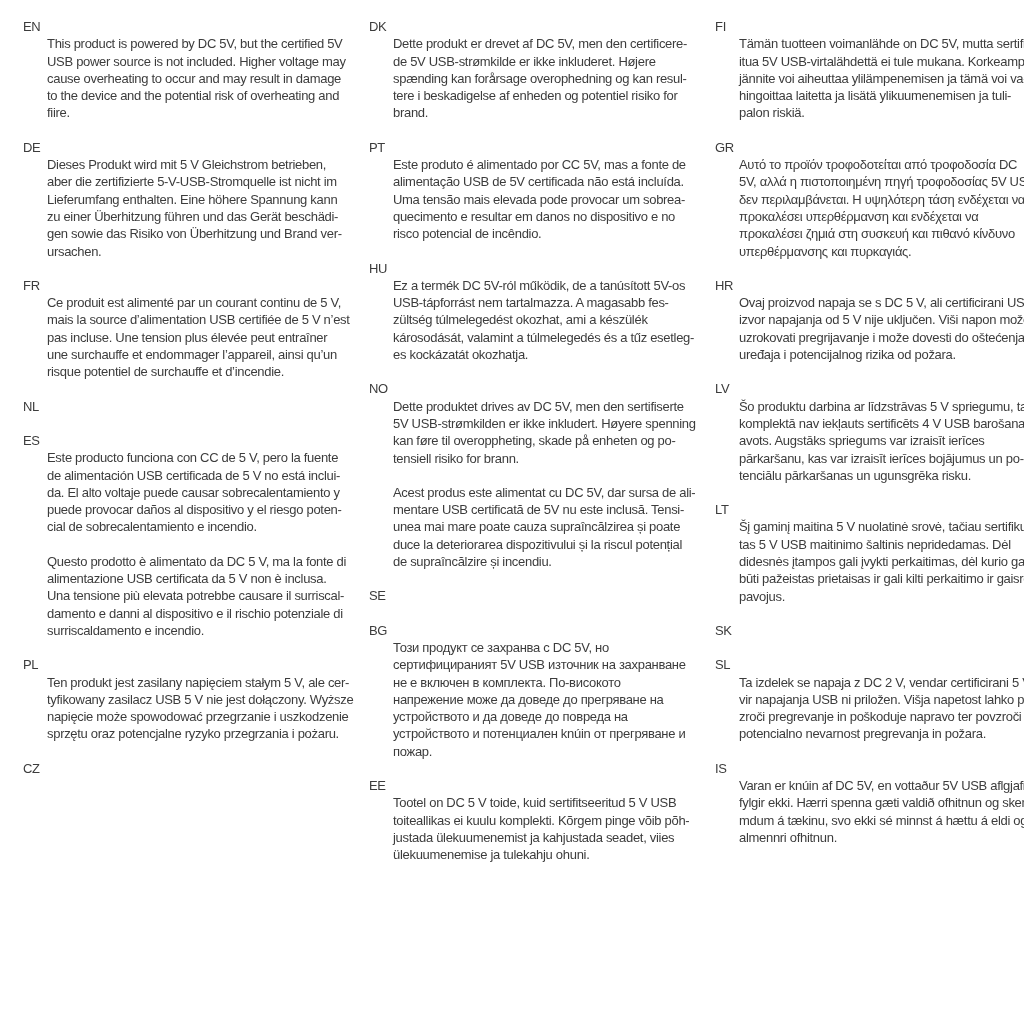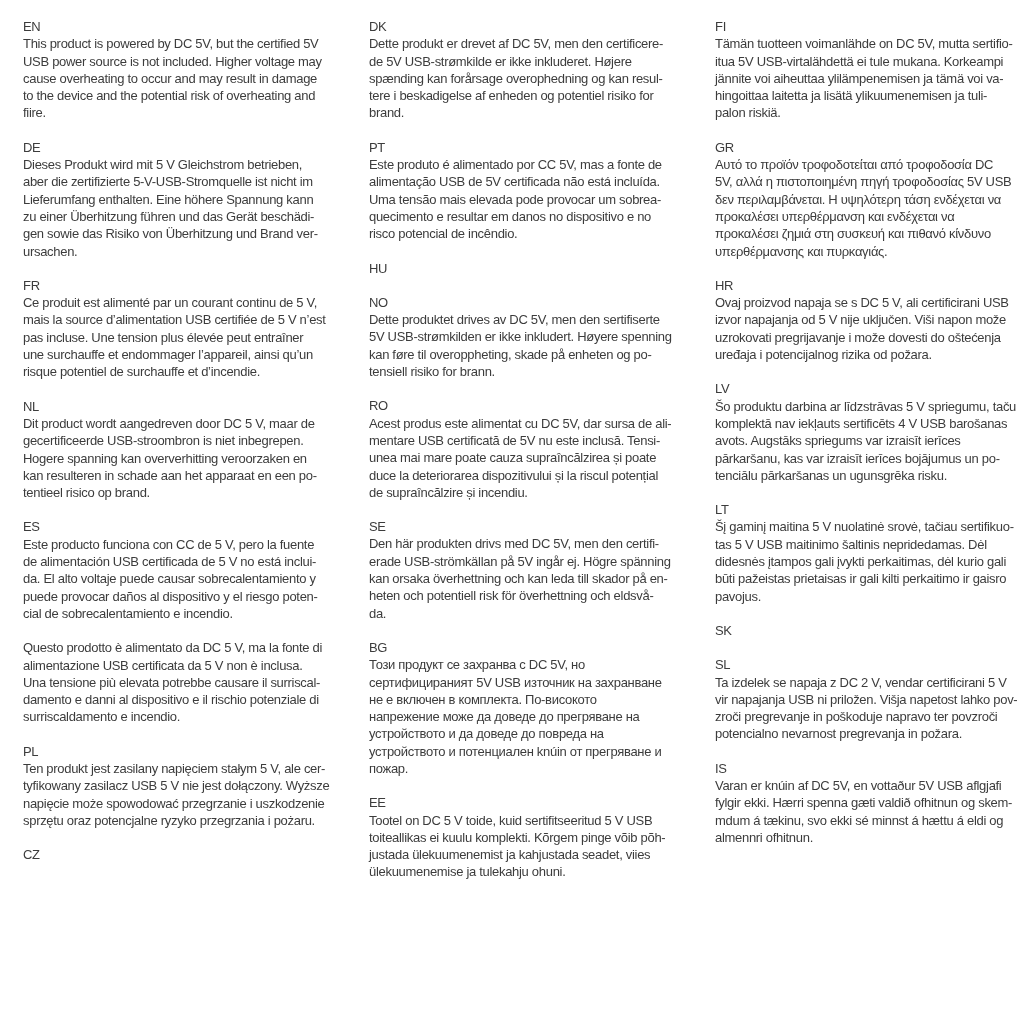--- a/index.html
+++ b/index.html
@@ -31,20 +31,21 @@
     font-size: 13px;
     line-height: 17.3px;
     letter-spacing: -0.3px;
     font-weight: 400;
   }
   .lang-text {
     font-size: 13px;
     line-height: 17.3px;
     letter-spacing: -0.3px;
     white-space: pre;
+    margin-left: 24px;
   }
 </style>
 </head>
 <body>
 
 <div class="cols">
 
   <div class="col">
     <section class="lang-section">
       <div class="lang-code">EN</div>
@@ -66,25 +67,20 @@
     <section class="lang-section">
       <div class="lang-code">FR</div>
       <div class="lang-text">Ce produit est alimenté par un courant continu de 5 V,
 mais la source d’alimentation USB certifiée de 5 V n’est
 pas incluse. Une tension plus élevée peut entraîner
 une surchauffe et endommager l’appareil, ainsi qu’un
 risque potentiel de surchauffe et d’incendie.</div>
     </section>
     <section class="lang-section">
       <div class="lang-code">NL</div>
-      <div class="lang-text">Dit product wordt aangedreven door DC 5 V, maar de
-gecertificeerde USB-stroombron is niet inbegrepen.
-Hogere spanning kan oververhitting veroorzaken en
-kan resulteren in schade aan het apparaat en een po-
-tentieel risico op brand.</div>
     </section>
     <section class="lang-section">
       <div class="lang-code">ES</div>
       <div class="lang-text">Este producto funciona con CC de 5 V, pero la fuente
 de alimentación USB certificada de 5 V no está inclui-
 da. El alto voltaje puede causar sobrecalentamiento y
 puede provocar daños al dispositivo y el riesgo poten-
 cial de sobrecalentamiento e incendio.</div>
     </section>
     <section class="lang-section">
@@ -118,43 +114,42 @@
     <section class="lang-section">
       <div class="lang-code">PT</div>
       <div class="lang-text">Este produto é alimentado por CC 5V, mas a fonte de
 alimentação USB de 5V certificada não está incluída.
 Uma tensão mais elevada pode provocar um sobrea-
 quecimento e resultar em danos no dispositivo e no
 risco potencial de incêndio.</div>
     </section>
     <section class="lang-section">
       <div class="lang-code">HU</div>
+      <div class="lang-text">Ez a termék DC 5V-ról működik, de a tanúsított 5V-os
+USB-tápforrást nem tartalmazza. A magasabb fes-
+zültség túlmelegedést okozhat, ami a készülék
+károsodását, valamint a túlmelegedés és a tűz esetleg-
+es kockázatát okozhatja.</div>
     </section>
     <section class="lang-section">
       <div class="lang-code">NO</div>
       <div class="lang-text">Dette produktet drives av DC 5V, men den sertifiserte
 5V USB-strømkilden er ikke inkludert. Høyere spenning
 kan føre til overoppheting, skade på enheten og po-
 tensiell risiko for brann.</div>
     </section>
     <section class="lang-section">
-      <div class="lang-code">RO</div>
       <div class="lang-text">Acest produs este alimentat cu DC 5V, dar sursa de ali-
 mentare USB certificată de 5V nu este inclusă. Tensi-
 unea mai mare poate cauza supraîncălzirea și poate
 duce la deteriorarea dispozitivului și la riscul potențial
 de supraîncălzire și incendiu.</div>
     </section>
     <section class="lang-section">
       <div class="lang-code">SE</div>
-      <div class="lang-text">Den här produkten drivs med DC 5V, men den certifi-
-erade USB-strömkällan på 5V ingår ej. Högre spänning
-kan orsaka överhettning och kan leda till skador på en-
-heten och potentiell risk för överhettning och eldsvå-
-da.</div>
     </section>
     <section class="lang-section">
       <div class="lang-code">BG</div>
       <div class="lang-text">Този продукт се захранва с DC 5V, но
 сертифицираният 5V USB източник на захранване
 не е включен в комплекта. По-високото
 напрежение може да доведе до прегряване на
 устройството и да доведе до повреда на
 устройството и потенциален knúin от прегряване и
 пожар.</div>

